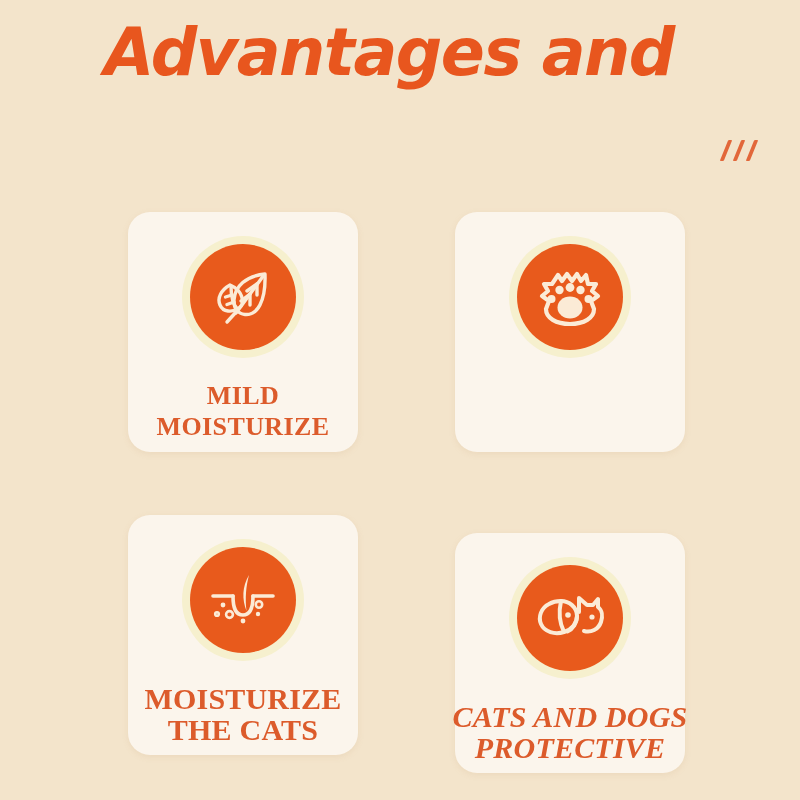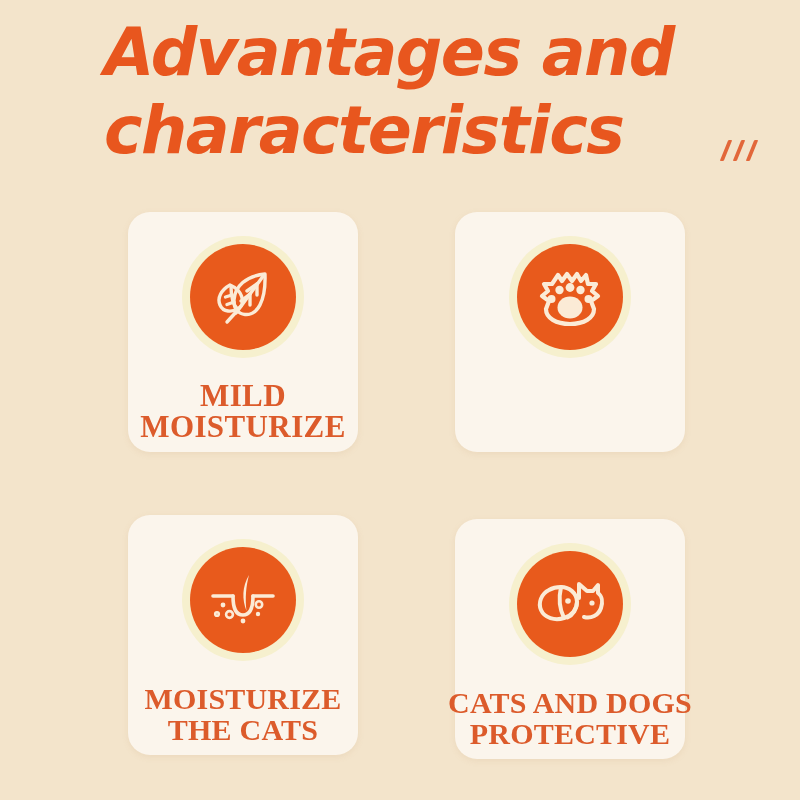--- a/index.html
+++ b/index.html
@@ -73,21 +73,21 @@
     position: absolute;
     width: 230px;
     height: 240px;
     background: #FBF5EC;
     border-radius: 22px;
     box-shadow: 0 2px 6px rgba(190,150,100,0.13);
   }
   .card.c1 { left: 0px;   top: 0px;   }
   .card.c2 { left: 327px; top: 0px;   }
   .card.c3 { left: 0px;   top: 303px; }
-  .card.c4 { left: 327px; top: 307px; }
+  .card.c4 { left: 327px; top: 321px; font-style: italic; }
 
   .icon-wrap {
     position: absolute;
     left: 50%;
     top: 24px;
     transform: translateX(-50%);
     width: 122px;
     height: 122px;
   }
   .icon-ring {
@@ -112,40 +112,39 @@
   .icon-disc svg { display: block; }
 
   .card-label {
     position: absolute;
     left: -16px;
     right: -16px;
     top: 168px;
     text-align: center;
     font-family: "Liberation Serif", "DejaVu Serif", serif;
     font-weight: bold;
-    font-size: 31px;
+    font-size: 26px;
     line-height: 31px;
     letter-spacing: 0.4px;
     color: #DC5B2B;
   }
   .card.c3 .card-label,
   .card.c4 .card-label {
     font-size: 30px;
     letter-spacing: 0.2px;
   }
   .card-label .lbl-line { display: block; white-space: nowrap; }
 </style>
 </head>
 <body>
 
 <div id="page">
 
   <div id="title-block">
     <div class="title-line">Advantages and</div>
-    <div class="title-line">characteristics</div>
   </div>
 
   <div id="title-slashes">
     <div class="slash s1"></div>
     <div class="slash s2"></div>
     <div class="slash s3"></div>
   </div>
 
   <div id="cards">
 

